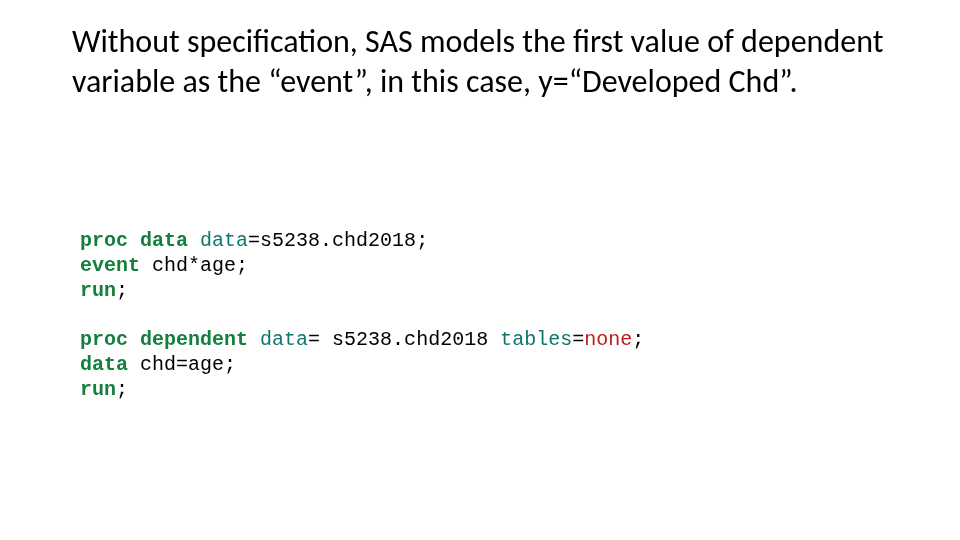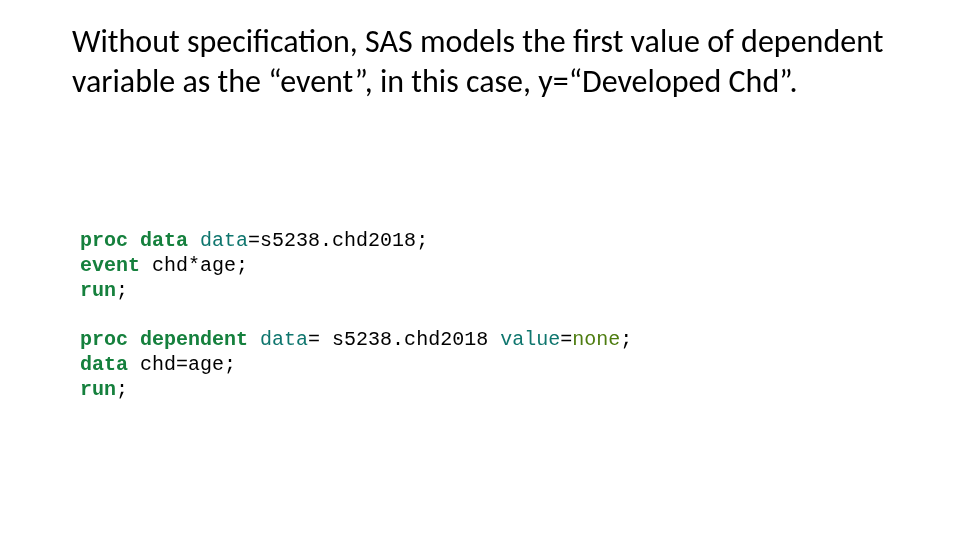--- a/index.html
+++ b/index.html
@@ -34,30 +34,30 @@
     width: 820px;
     font-family: "Lucida Console", Consolas, "Courier New", monospace;
     font-size: 20px;
     line-height: 1.25;
     white-space: pre;
     color: #000;
   }
   .kw   { color: #15803d; font-weight: bold; }   
   .opt  { color: #0f766e; }                      
   .lit  { color: #000000; }                      
-  .val  { color: #4d7c0f; }                      
+  .val  { color: #b91c1c; }                      
   .gap  { display: block; height: 24px; }
 </style>
 </head>
 <body>
 
 <div class="slide">
 
   <div class="heading">Without specification, SAS models the first value of dependent variable as the “event”, in this case, y=“Developed Chd”.</div>
 
   <div class="code-block"><span><span class="kw">proc</span> <span class="kw">data</span> <span class="opt">data</span><span class="lit">=</span><span class="lit">s5238.chd2018</span><span class="lit">;</span></span>
 <span><span class="kw">event</span> <span class="lit">chd*age</span><span class="lit">;</span></span>
 <span><span class="kw">run</span><span class="lit">;</span></span>
-<span class="gap"></span><span><span class="kw">proc</span> <span class="kw">dependent</span> <span class="opt">data</span><span class="lit">=</span><span class="lit"> s5238.chd2018</span> <span class="opt">value</span><span class="lit">=</span><span class="val">none</span><span class="lit">;</span></span>
+<span class="gap"></span><span><span class="kw">proc</span> <span class="kw">dependent</span> <span class="opt">data</span><span class="lit">=</span><span class="lit"> s5238.chd2018</span> <span class="opt">tables</span><span class="lit">=</span><span class="val">none</span><span class="lit">;</span></span>
 <span><span class="kw">data</span> <span class="lit">chd=age</span><span class="lit">;</span></span>
 <span><span class="kw">run</span><span class="lit">;</span></span></div>
 
 </div>
 
 </body></html>

